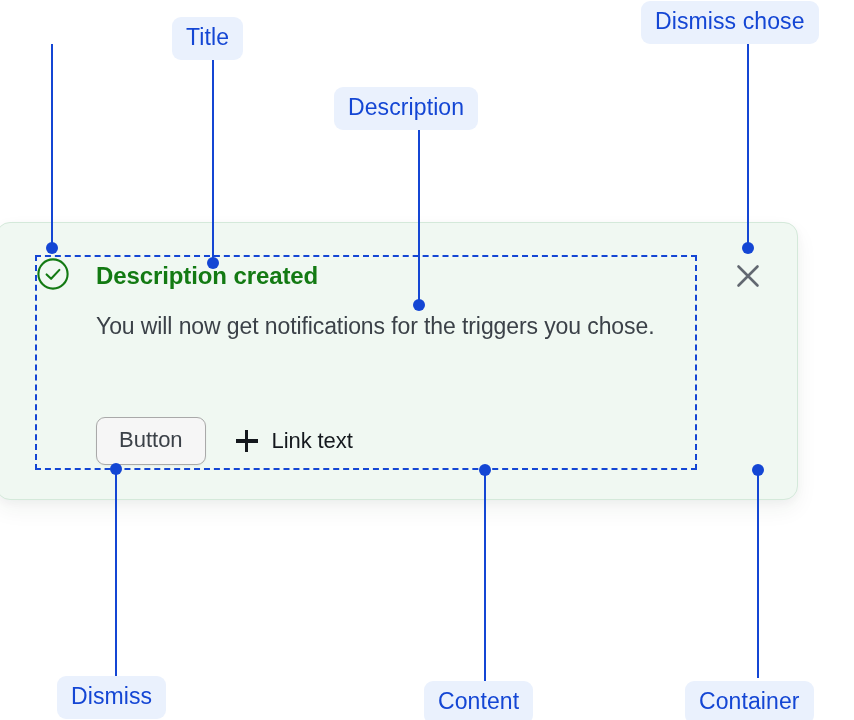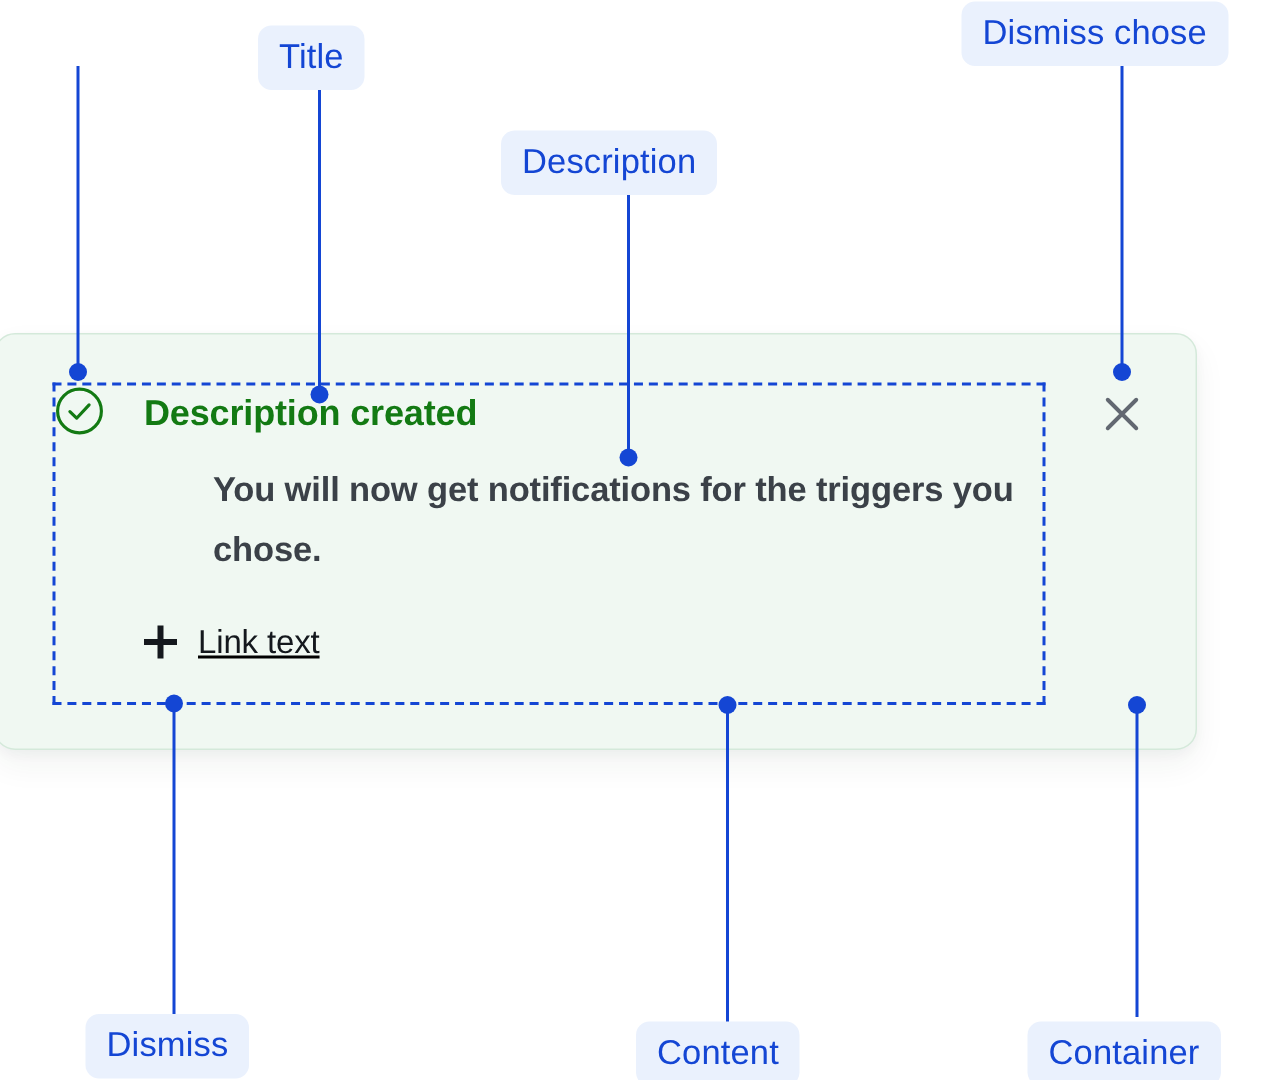--- a/index.html
+++ b/index.html
@@ -94,25 +94,24 @@
     line-height: 32px;
     letter-spacing: -0.1px;
   }
 
   .notif-desc {
     position: absolute;
     left: 96px;
     top: 306px;
     width: 600px;
     font-size: 23px;
-    font-weight: 700;
+    font-weight: 400;
     color: #3b4148;
     line-height: 40px;
     letter-spacing: -0.1px;
-    margin-left: 46px;
   }
 
   .actions-row {
     position: absolute;
     left: 96px;
     top: 417px;
     display: flex;
     align-items: center;
     gap: 30px;
   }
@@ -128,21 +127,20 @@
     color: #3b4148;
     cursor: pointer;
     box-shadow: 0 1px 2px rgba(0,0,0,0.05);
   }
 
   .link-group {
     display: flex;
     align-items: center;
     gap: 14px;
     cursor: pointer;
-    text-decoration: underline;
   }
   .plus-icon {
     display: inline-block;
     width: 22px;
     height: 22px;
     position: relative;
   }
   .plus-icon::before,
   .plus-icon::after {
     content: "";
@@ -186,20 +184,21 @@
       <circle cx="17" cy="17" r="14.6" stroke="#137a13" stroke-width="2.1" fill="none"></circle>
       <path d="M10.6 17.4 L15.1 21.8 L23.4 12.9" stroke="#137a13" stroke-width="2.1" stroke-linecap="round" stroke-linejoin="round" fill="none"></path>
     </svg>
   </span>
 
   <div class="notif-title">Description created</div>
 
   <div class="notif-desc">You will now get notifications for the triggers you chose.</div>
 
   <div class="actions-row">
+    <button class="btn">Button</button>
 
     <span class="link-group">
       <span class="plus-icon"></span>
       <span class="link-text">Link text</span>
     </span>
   </div>
 
   <button class="dismiss-btn">
     <svg width="34" height="34" viewBox="0 0 34 34" aria-hidden="true">
       <path d="M7.5 7.5 L26.5 26.5 M26.5 7.5 L7.5 26.5" stroke="#626871" stroke-width="2.6" stroke-linecap="round"></path>

